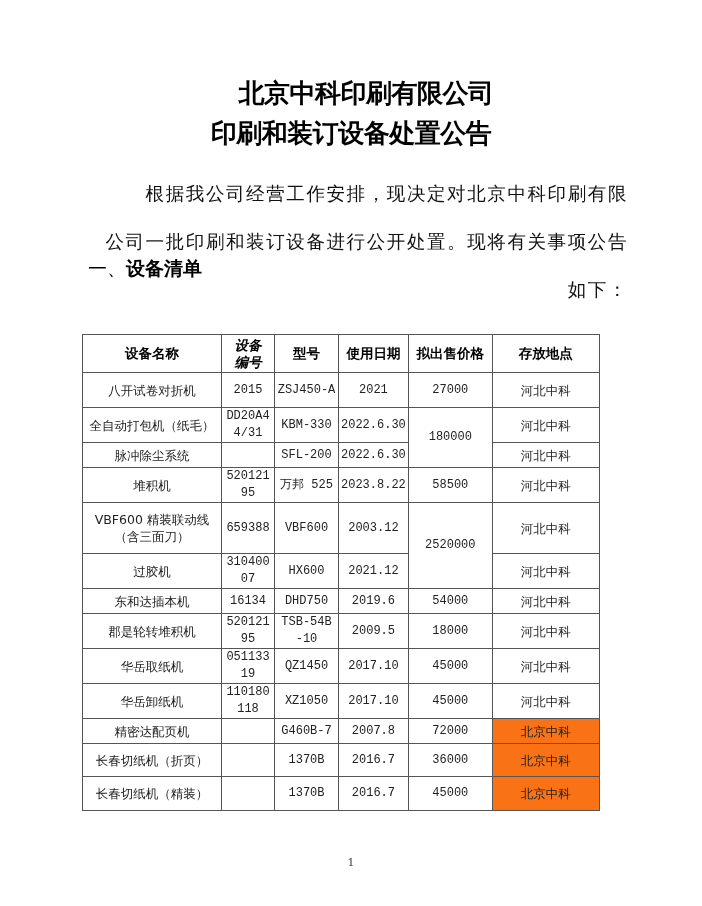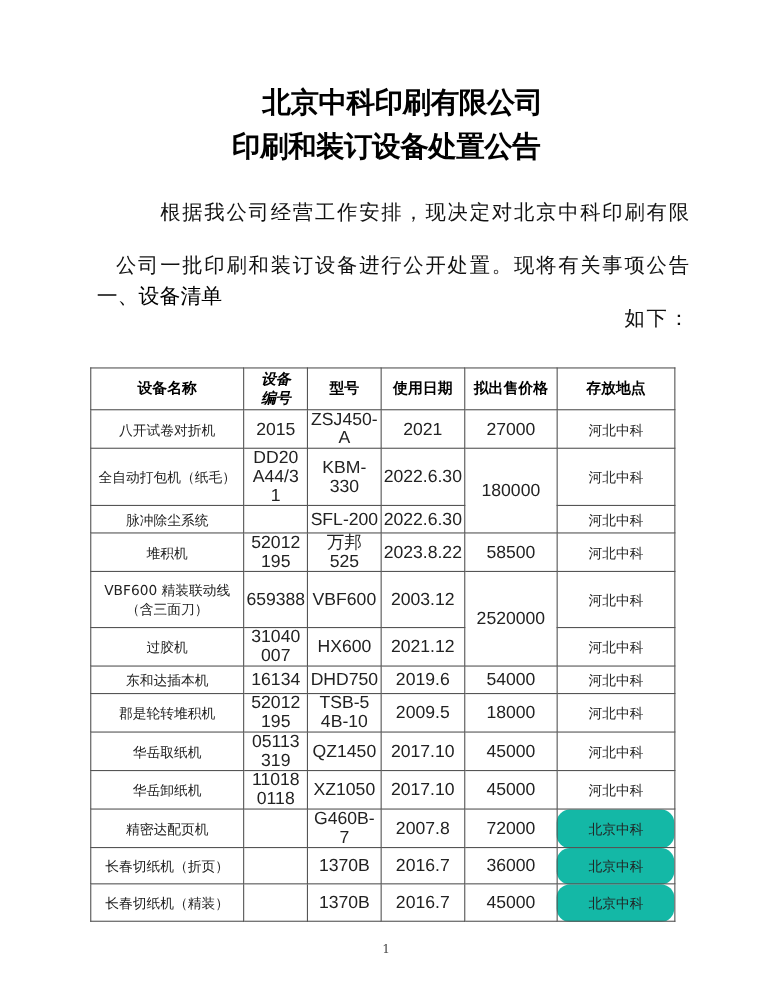--- a/index.html
+++ b/index.html
@@ -8,28 +8,28 @@
   .title { position: absolute; left: 0; width: 702px; text-align: center;
            font-family: "DejaVu Serif", serif; font-weight: bold; font-size: 26px; letter-spacing: -0.5px; }
   .title.l1 { top: 76px; margin-left: 15px; }
   .title.l2 { top: 116px; }
   .para { position: absolute; left: 88px; width: 540px; font-size: 18.5px; line-height: 48px;
           font-family: "DejaVu Sans", sans-serif; font-weight: 300; color: #111; letter-spacing: 1.6px; text-align: right; }
   .para.p1 { top: 170px; text-indent: 38px; }
   .section { position: absolute; left: 88px; top: 256px; font-size: 19px;
              font-family: "DejaVu Sans", sans-serif; color: #000; }
   .section .num { font-weight: normal; }
-  .section .txt { font-weight: normal; }
+  .section .txt { font-weight: bold; }
   table.eq { position: absolute; left: 82px; top: 334px; border-collapse: collapse;
              font-size: 12.5px; color: #222; table-layout: fixed; }
   table.eq td, table.eq th { border: 1px solid #555; text-align: center; vertical-align: middle;
              padding: 0 2px; line-height: 17px; font-family: "DejaVu Sans", sans-serif; font-weight: normal; }
   table.eq th { font-weight: bold; font-size: 13.5px; color: #000; }
-  table.eq td.num { font-family: Liberation Sans, sans-serif; font-size: 16px; }
-  td.hl { background: #14b8a6; border-radius: 12px; }
+  table.eq td.num { font-family: Liberation Mono, monospace; font-size: 12px; }
+  td.hl { background: #f97316; }
   .pageno { position: absolute; left: 0; width: 702px; top: 856px; text-align: center;
             font-size: 11px; font-family: "DejaVu Serif", serif; color: #444; }
 </style>
 </head>
 <body>
 
 <div class="title l1">北京中科印刷有限公司</div>
 <div class="title l2">印刷和装订设备处置公告</div>
 
 <div class="para p1">根据我公司经营工作安排，现决定对北京中科印刷有限公司一批印刷和装订设备进行公开处置。现将有关事项公告如下：</div>

